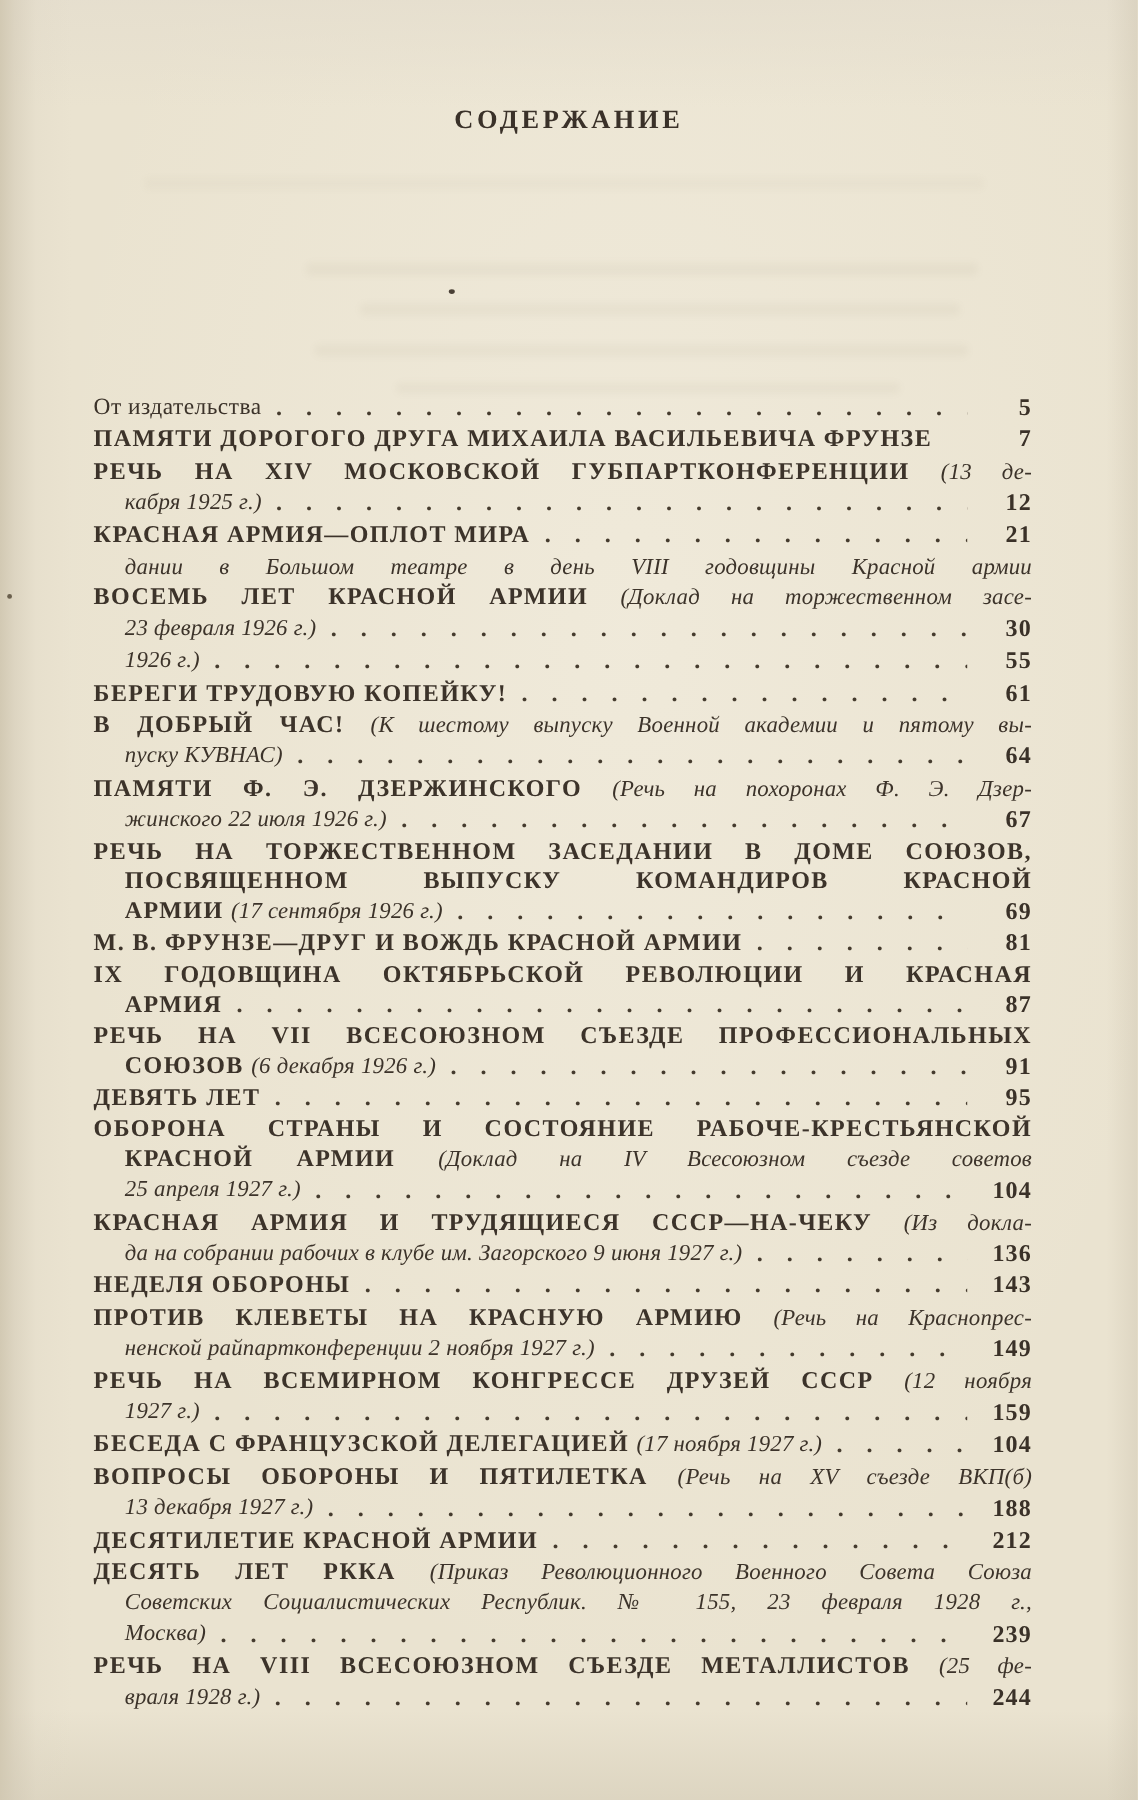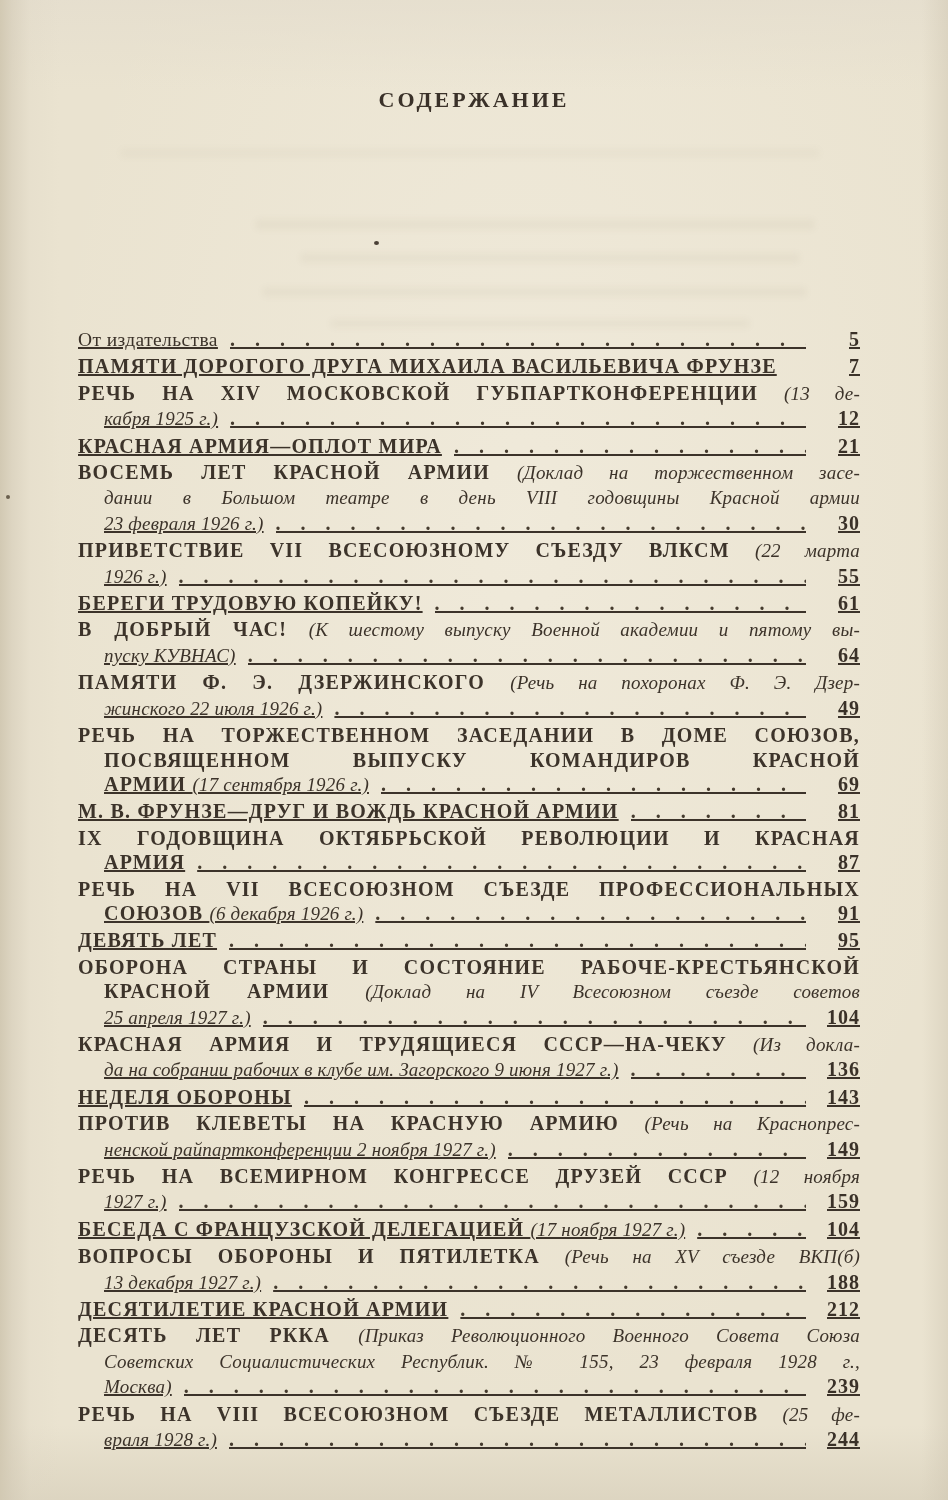--- a/index.html
+++ b/index.html
@@ -23,21 +23,21 @@
     font-size: 22px; font-weight: 700; letter-spacing: 3px;
     color: #3a3129;
   }
 
   .toc { margin: 214px 88px 0 78px; }
 
   .entry { margin-bottom: 2px; }
   .line { line-height: 24.4px; font-size: 20px; }
   .just { text-align: justify; text-align-last: justify; }
   .ind  { padding-left: 26px; }
-  .final { display: flex; align-items: flex-start; text-decoration: underline; }
+  .final { display: flex; align-items: flex-end; }
   .final .tx { white-space: nowrap; }
 
   .caps  { font-weight: 700; letter-spacing: 1.2px; font-size: 20px; }
   .ital  { font-style: italic; font-weight: 400; font-size: 19px; letter-spacing: .2px; }
   .plain { font-weight: 400; font-size: 19.5px; letter-spacing: .4px; }
 
   .dots { flex: 1 1 auto; overflow: hidden; white-space: nowrap; margin: 0 4px 0 12px; }
   .dots::after {
     content: ". . . . . . . . . . . . . . . . . . . . . . . . . . . . . . . . . . . . . . . . . . . . . . . .";
     letter-spacing: 7px; word-spacing: 1px; font-size: 20px; font-weight: 700; color: #453b2e;
@@ -96,30 +96,29 @@
         </div>
       </div>
       <div class="entry">
         <div class="line final">
           <span class="tx"><span class="caps">КРАСНАЯ АРМИЯ—ОПЛОТ МИРА</span></span>
           <span class="dots"></span>
           <span class="num">21</span>
         </div>
       </div>
       <div class="entry">
+        <div class="line ind just"><span class="tx"><span class="ital">дании в Большом театре в день VIII годовщины Красной армии</span></span></div>
         <div class="line just"><span class="tx"><span class="caps">ВОСЕМЬ ЛЕТ КРАСНОЙ АРМИИ </span><span class="ital">(Доклад на торжественном засе-</span></span></div>
-        <div class="line ind just"><span class="tx"><span class="ital">дании в Большом театре в день VIII годовщины Красной армии</span></span></div>
         <div class="line ind final">
           <span class="tx"><span class="ital">23 февраля 1926 г.)</span></span>
           <span class="dots"></span>
           <span class="num">30</span>
         </div>
       </div>
       <div class="entry">
-        <div class="line just"><span class="tx"><span class="caps">ПРИВЕТСТВИЕ VII ВСЕСОЮЗНОМУ СЪЕЗДУ ВЛКСМ </span><span class="ital">(22 марта</span></span></div>
         <div class="line ind final">
           <span class="tx"><span class="ital">1926 г.)</span></span>
           <span class="dots"></span>
           <span class="num">55</span>
         </div>
       </div>
       <div class="entry">
         <div class="line final">
           <span class="tx"><span class="caps">БЕРЕГИ ТРУДОВУЮ КОПЕЙКУ!</span></span>
           <span class="dots"></span>
@@ -132,21 +131,21 @@
           <span class="tx"><span class="ital">пуску КУВНАС)</span></span>
           <span class="dots"></span>
           <span class="num">64</span>
         </div>
       </div>
       <div class="entry">
         <div class="line just"><span class="tx"><span class="caps">ПАМЯТИ Ф. Э. ДЗЕРЖИНСКОГО </span><span class="ital">(Речь на похоронах Ф. Э. Дзер-</span></span></div>
         <div class="line ind final">
           <span class="tx"><span class="ital">жинского 22 июля 1926 г.)</span></span>
           <span class="dots"></span>
-          <span class="num">49</span>
+          <span class="num">67</span>
         </div>
       </div>
       <div class="entry">
         <div class="line just"><span class="tx"><span class="caps">РЕЧЬ НА ТОРЖЕСТВЕННОМ ЗАСЕДАНИИ В ДОМЕ СОЮЗОВ,</span></span></div>
         <div class="line ind just"><span class="tx"><span class="caps">ПОСВЯЩЕННОМ ВЫПУСКУ КОМАНДИРОВ КРАСНОЙ</span></span></div>
         <div class="line ind final">
           <span class="tx"><span class="caps">АРМИИ </span><span class="ital">(17 сентября 1926 г.)</span></span>
           <span class="dots"></span>
           <span class="num">69</span>
         </div>

